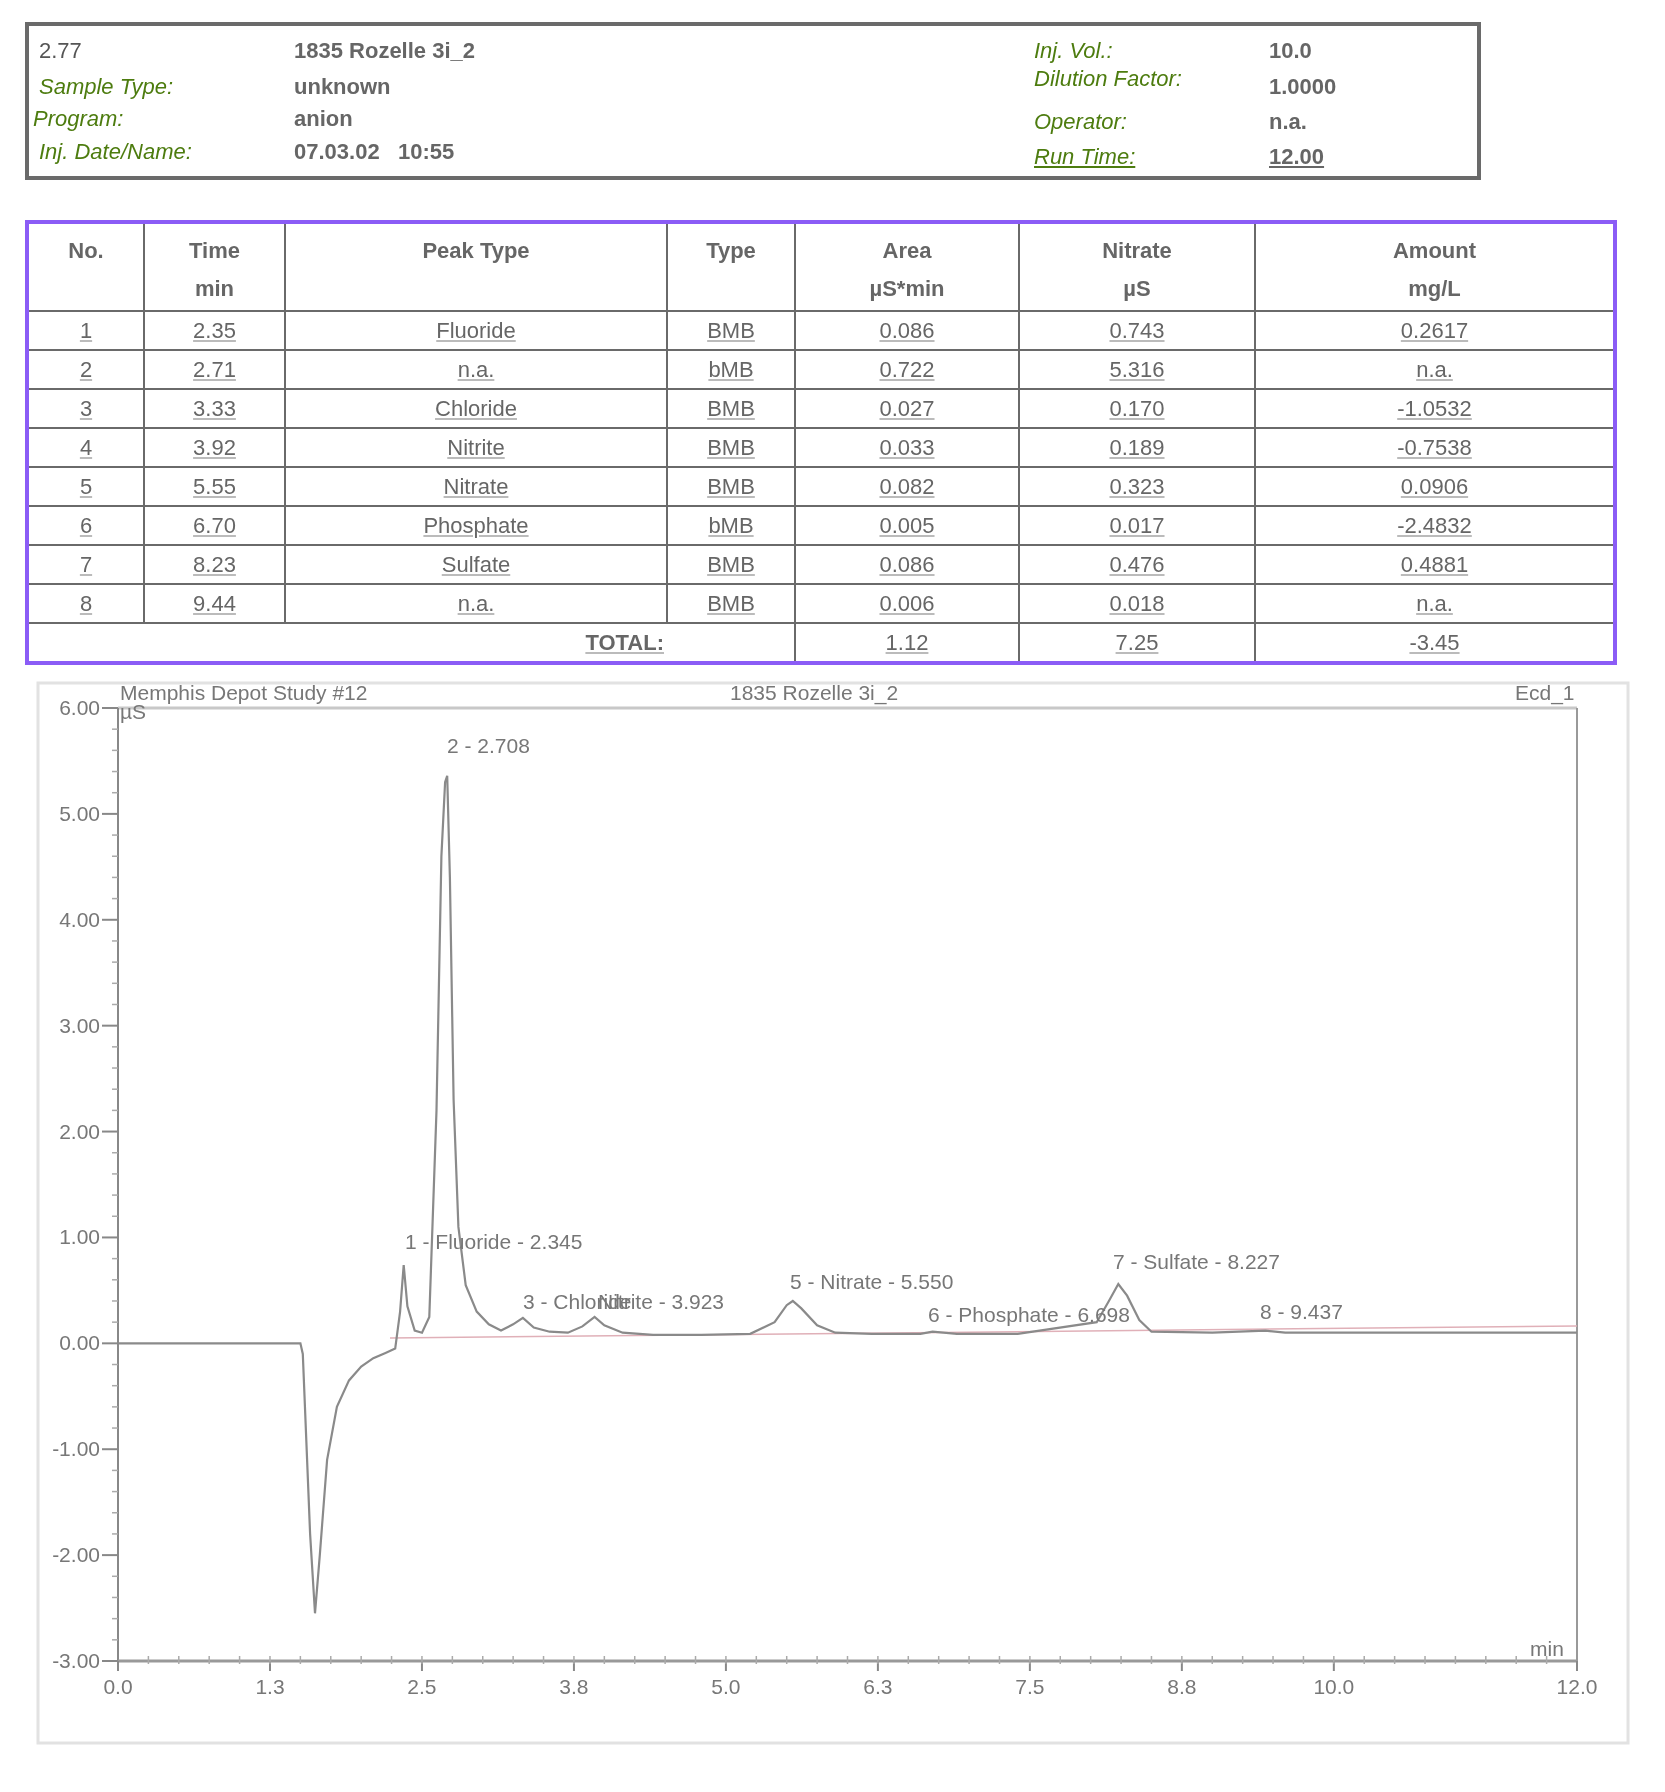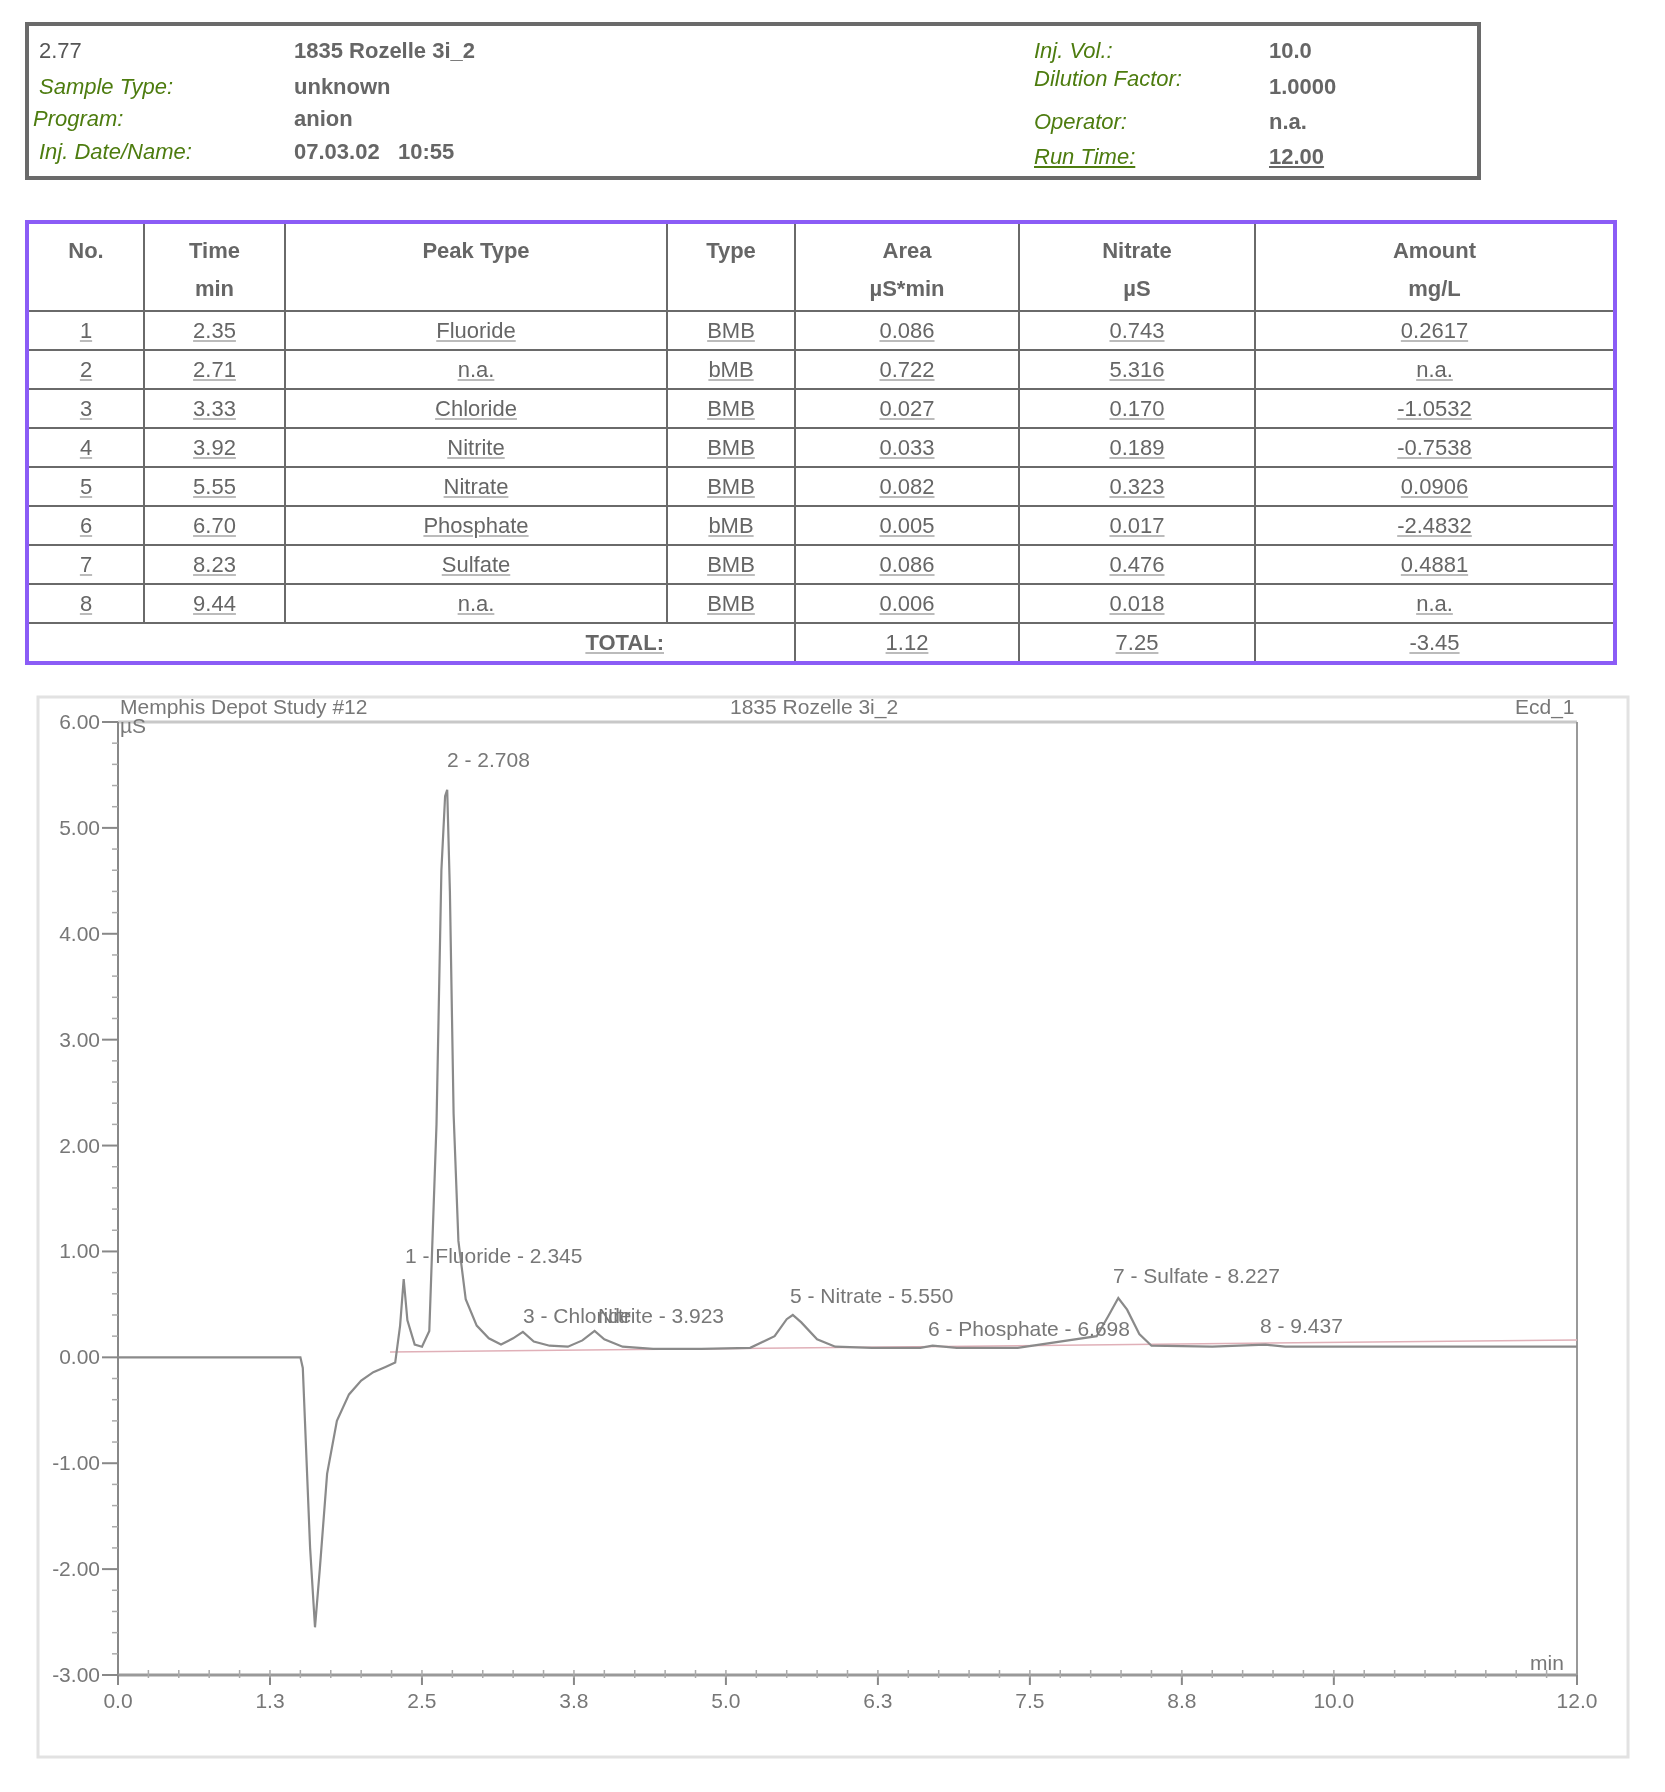--- a/index.html
+++ b/index.html
@@ -5,21 +5,21 @@
   html, body { margin: 0; padding: 0; background: #ffffff; }
   body { width: 1665px; height: 1792px; position: relative; font-family: "Liberation Sans", sans-serif; color: #555; overflow: hidden; }
   .info-box { position: absolute; left: 25px; top: 22px; width: 1456px; height: 158px; border: 4px solid #6a6a6a; box-sizing: border-box; }
   .info-row { position: absolute; font-size: 22px; }
   .lbl { font-style: italic; color: #4d7c0f; }
   .val { font-weight: bold; color: #666; }
   .peak-table { position: absolute; left: 25px; top: 220px; width: 1592px; border-collapse: collapse; border: 4px solid #8b5cf6; }
   .peak-table th, .peak-table td { border: 2px solid #6a6a6a; text-align: center; font-size: 22px; color: #666; padding: 0; height: 37px; }
   .peak-table th { font-weight: bold; height: 78px; vertical-align: top; padding-top: 8px; line-height: 38px; }
   .peak-table td { text-decoration: underline; text-decoration-color: #bbb; }
-  .chart-wrap { position: absolute; left: 0; top: 690px; width: 1389px; height: 1102px; }
+  .chart-wrap { position: absolute; left: 0; top: 676px; width: 1389px; height: 1102px; }
   svg text { font-family: "Liberation Sans", sans-serif; fill: #777; }
 </style>
 </head>
 <body>
 
 <div class="info-box">
   <div class="info-row" style="left:10px;top:12px;">2.77</div>
   <div class="info-row val" style="left:265px;top:12px;">1835 Rozelle 3i_2</div>
 
   <div class="info-row lbl" style="left:10px;top:48px;">Sample Type:</div>

